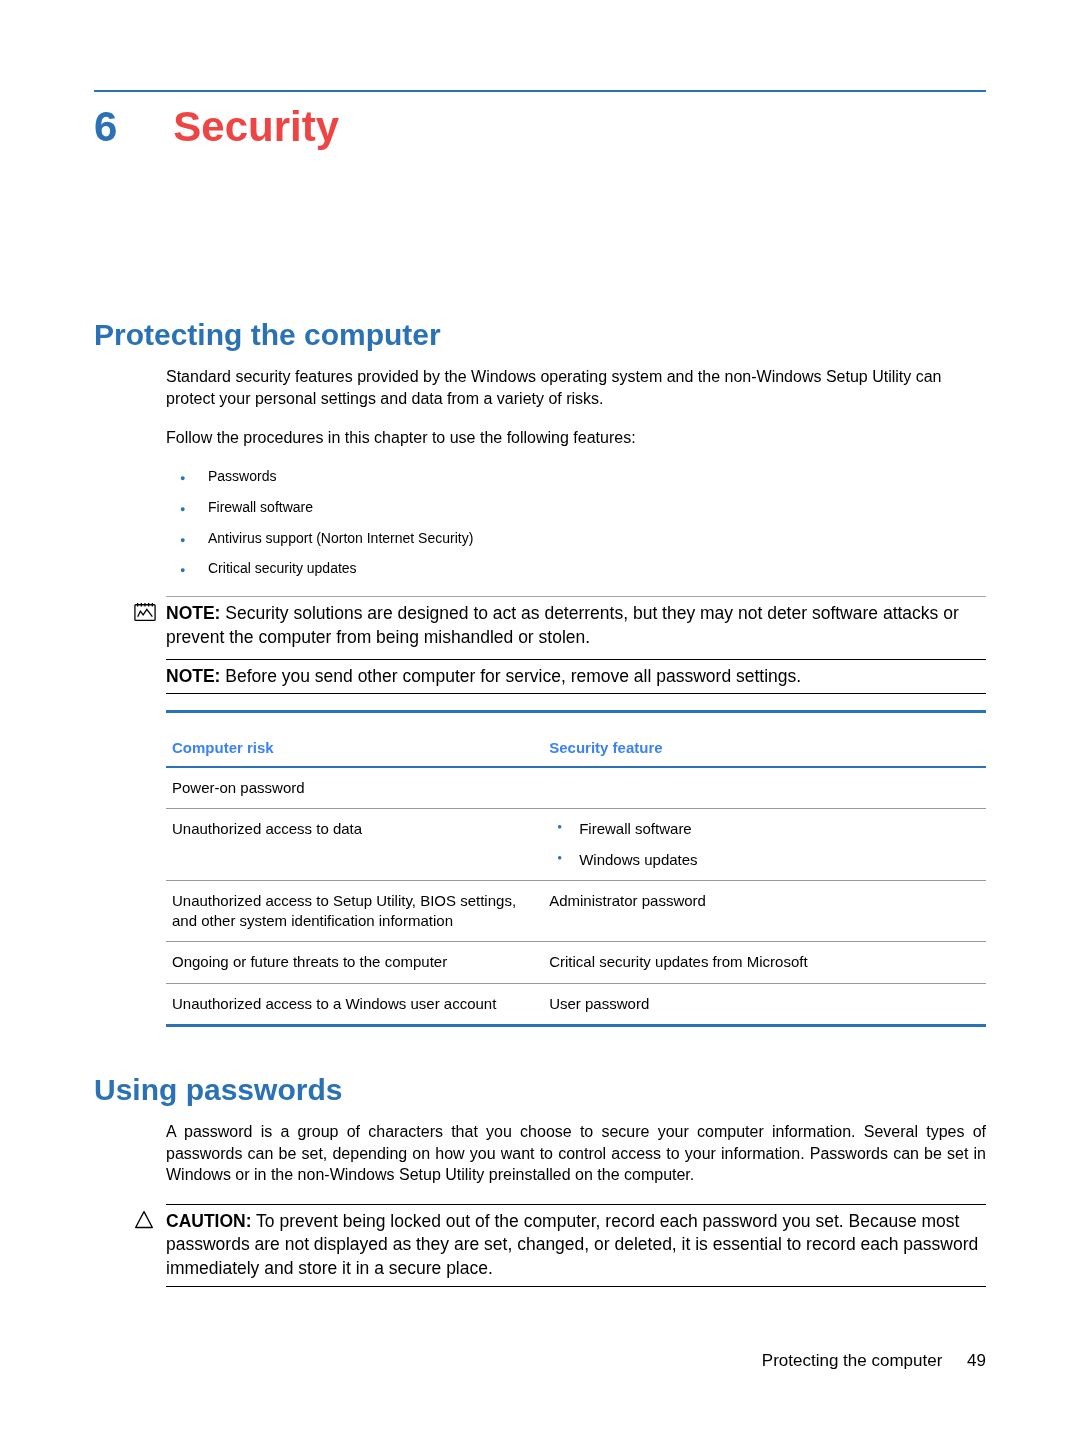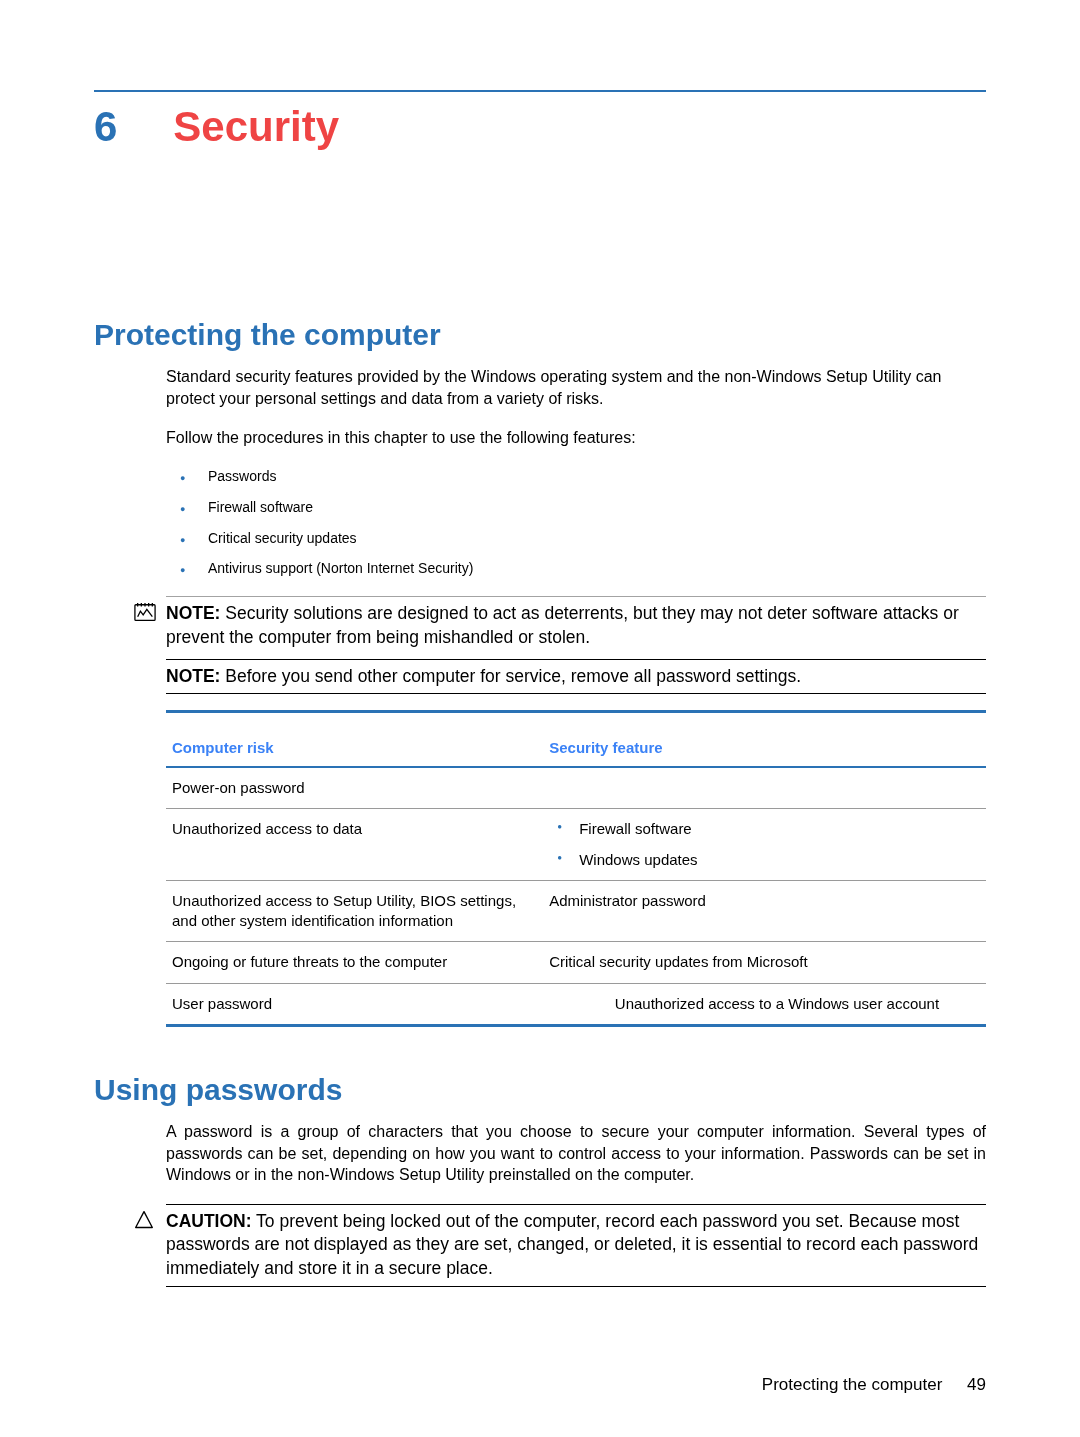--- a/index.html
+++ b/index.html
@@ -163,21 +163,21 @@
   .risk-table .td ul li::before {
     content: "\25CF";
     color: #2a72b5;
     font-size: 8px;
     position: absolute;
     left: 8px;
     top: 3px;
   }
   .footer {
     position: absolute;
-    bottom: 42px;
+    bottom: 66px;
     right: 94px;
     font-size: 17px;
   }
   .footer .pnum {
     margin-left: 20px;
   }
 </style>
 </head>
 <body>
 
@@ -191,22 +191,22 @@
   </div>
 
   <h2 class="section">Protecting the computer</h2>
 
   <div class="content-indent">
     <p class="body">Standard security features provided by the Windows operating system and the non-Windows Setup Utility can protect your personal settings and data from a variety of risks.</p>
     <p class="body">Follow the procedures in this chapter to use the following features:</p>
     <ul class="bullets">
       <li>Passwords</li>
       <li>Firewall software</li>
+      <li>Antivirus support (Norton Internet Security)</li>
       <li>Critical security updates</li>
-      <li>Antivirus support (Norton Internet Security)</li>
     </ul>
   </div>
 
   <div class="note-block">
     <span class="note-icon">
       <svg viewBox="0 0 24 24" width="22" height="22">
         <rect x="1" y="3" width="22" height="17" rx="1" fill="none" stroke="#000" stroke-width="1.4"></rect>
         <line x1="4" y1="1" x2="4" y2="5" stroke="#000" stroke-width="1.4"></line>
         <line x1="8" y1="1" x2="8" y2="5" stroke="#000" stroke-width="1.4"></line>
         <line x1="12" y1="1" x2="12" y2="5" stroke="#000" stroke-width="1.4"></line>
@@ -252,22 +252,22 @@
       <div class="td col1">Unauthorized access to Setup Utility, BIOS settings, and other system identification information</div>
       <div class="td col2">Administrator password</div>
     </div>
 
     <div class="trow">
       <div class="td col1">Ongoing or future threats to the computer</div>
       <div class="td col2">Critical security updates from Microsoft</div>
     </div>
 
     <div class="trow">
+      <div class="td col1">Unauthorized access to a Windows user account</div>
       <div class="td col2">User password</div>
-      <div class="td col1">Unauthorized access to a Windows user account</div>
     </div>
   </div>
 
   <h2 class="section">Using passwords</h2>
 
   <div class="content-indent">
     <p class="body" style="text-align:justify;">A password is a group of characters that you choose to secure your computer information. Several types of passwords can be set, depending on how you want to control access to your information. Passwords can be set in Windows or in the non-Windows Setup Utility preinstalled on the computer.</p>
   </div>
 
   <div class="caution-block">

